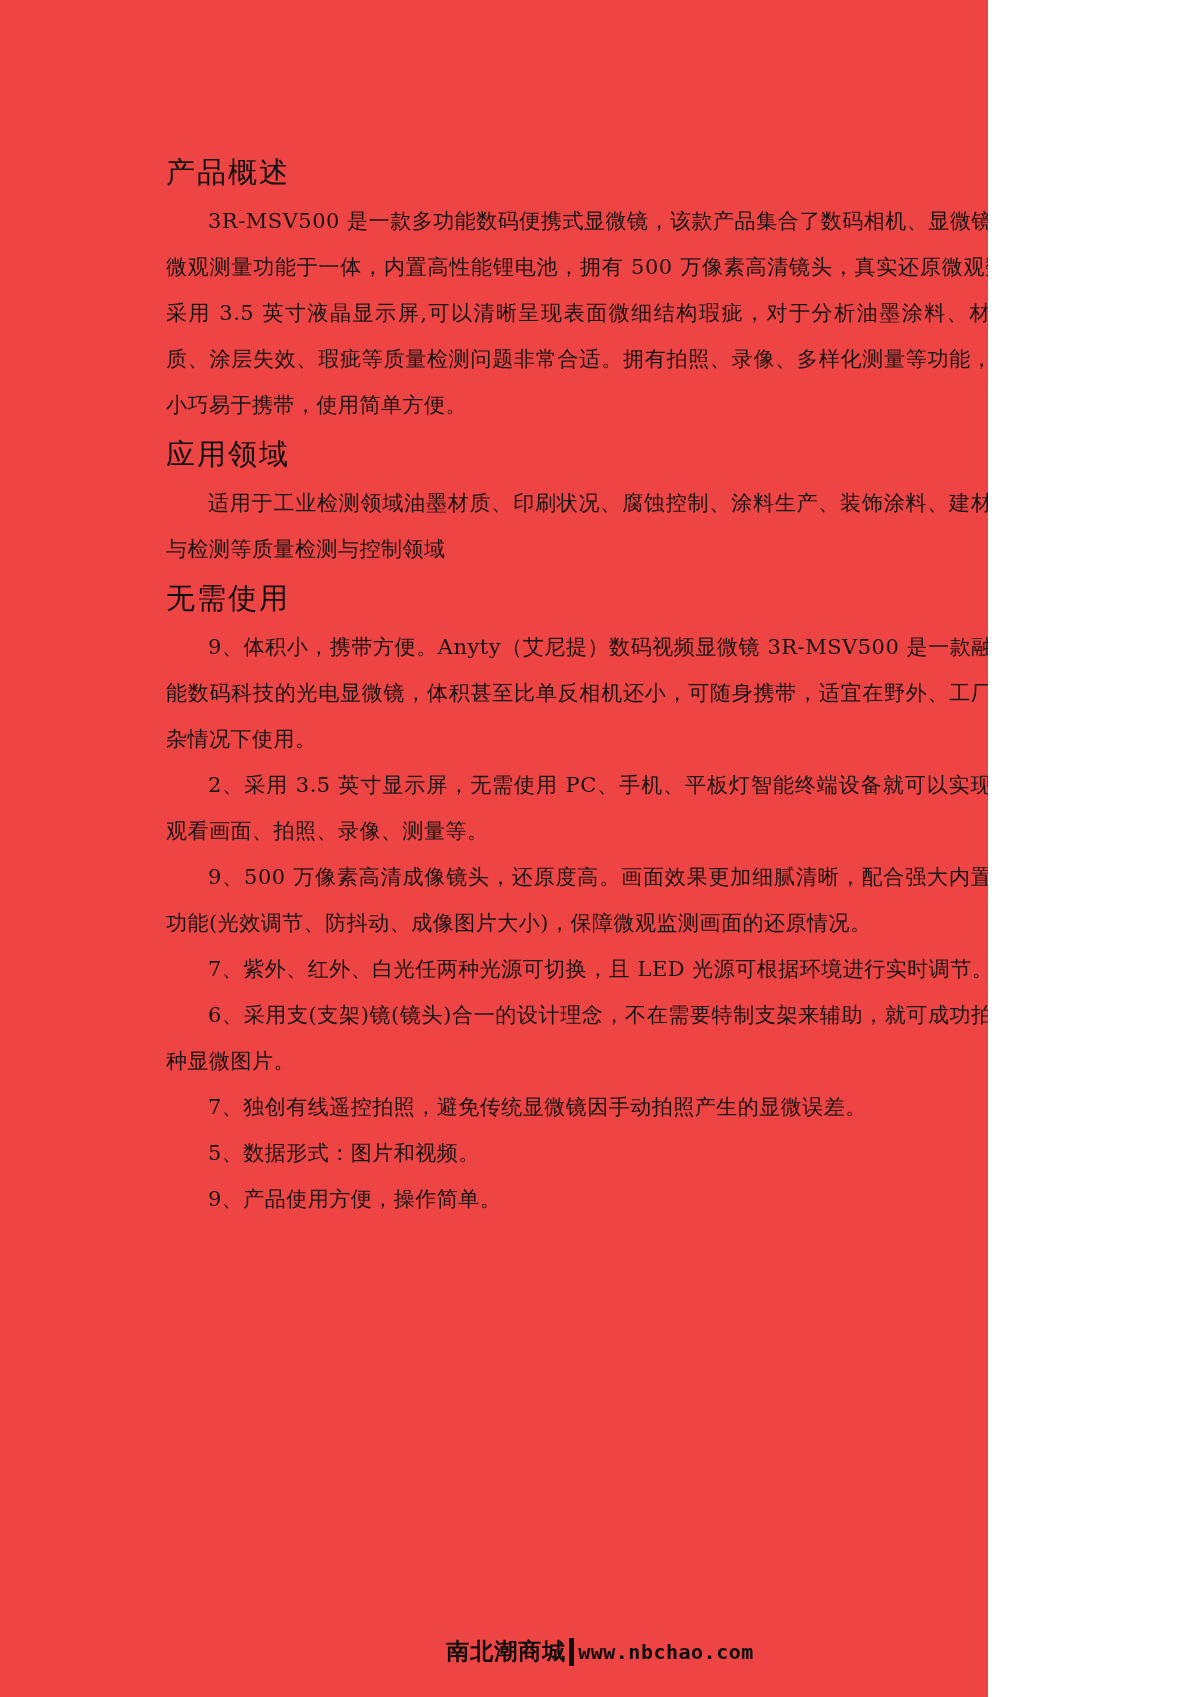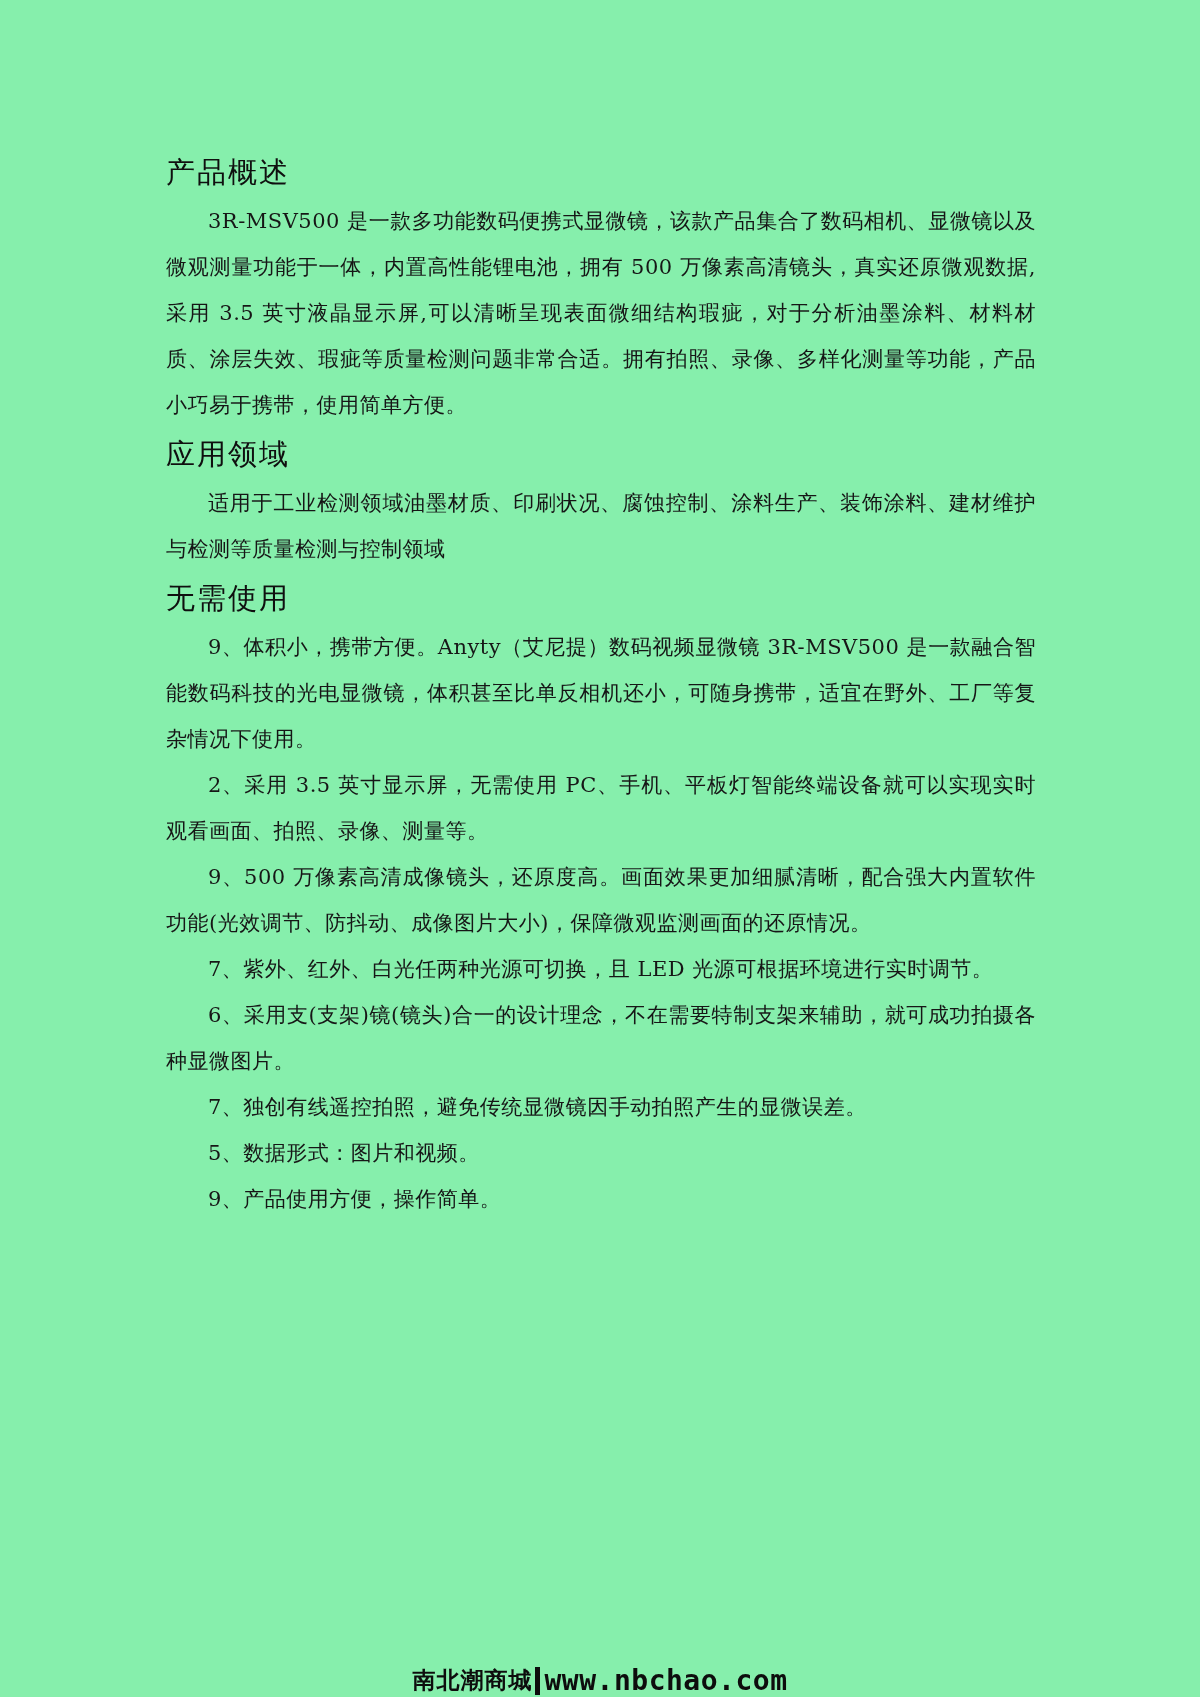--- a/index.html
+++ b/index.html
@@ -1,20 +1,20 @@
 <!DOCTYPE html>
 <html><head>
 <meta charset="utf-8">
 <style>
   html, body { margin: 0; padding: 0; background: #ffffff; }
   .page {
     position: relative;
-    width: 1200px;
+    width: 988px;
     height: 1697px;
-    background: #86efac;
+    background: #ef4444;
     overflow: hidden;
     font-family: "DejaVu Serif", "Liberation Serif", serif;
     color: #161616;
   }
   .content {
     position: absolute;
     top: 146px;
     left: 166px;
     width: 870px;
   }
@@ -38,40 +38,39 @@
   }
   .footer {
     position: absolute;
     top: 1636px;
     left: 0;
     width: 1200px;
     display: flex;
     align-items: center;
     justify-content: center;
     gap: 1px;
-    margin-top: 28px;
   }
   .footer-site {
     font-family: "DejaVu Sans", "Liberation Sans", sans-serif;
     font-weight: 700;
     font-size: 23px;
     color: #0d0d0d;
     letter-spacing: 1px;
   }
   .footer-sep {
     display: inline-block;
     width: 5px;
     height: 28px;
     background: #0d0d0d;
     margin: 0 3px 0 2px;
   }
   .footer-url {
     font-family: "DejaVu Sans Mono", "Liberation Mono", monospace;
     font-weight: 700;
-    font-size: 28px;
+    font-size: 20px;
     color: #0d0d0d;
     text-decoration: none;
     letter-spacing: 0.5px;
   }
 </style>
 </head>
 <body>
 
 <div class="page">
   <div class="content">

